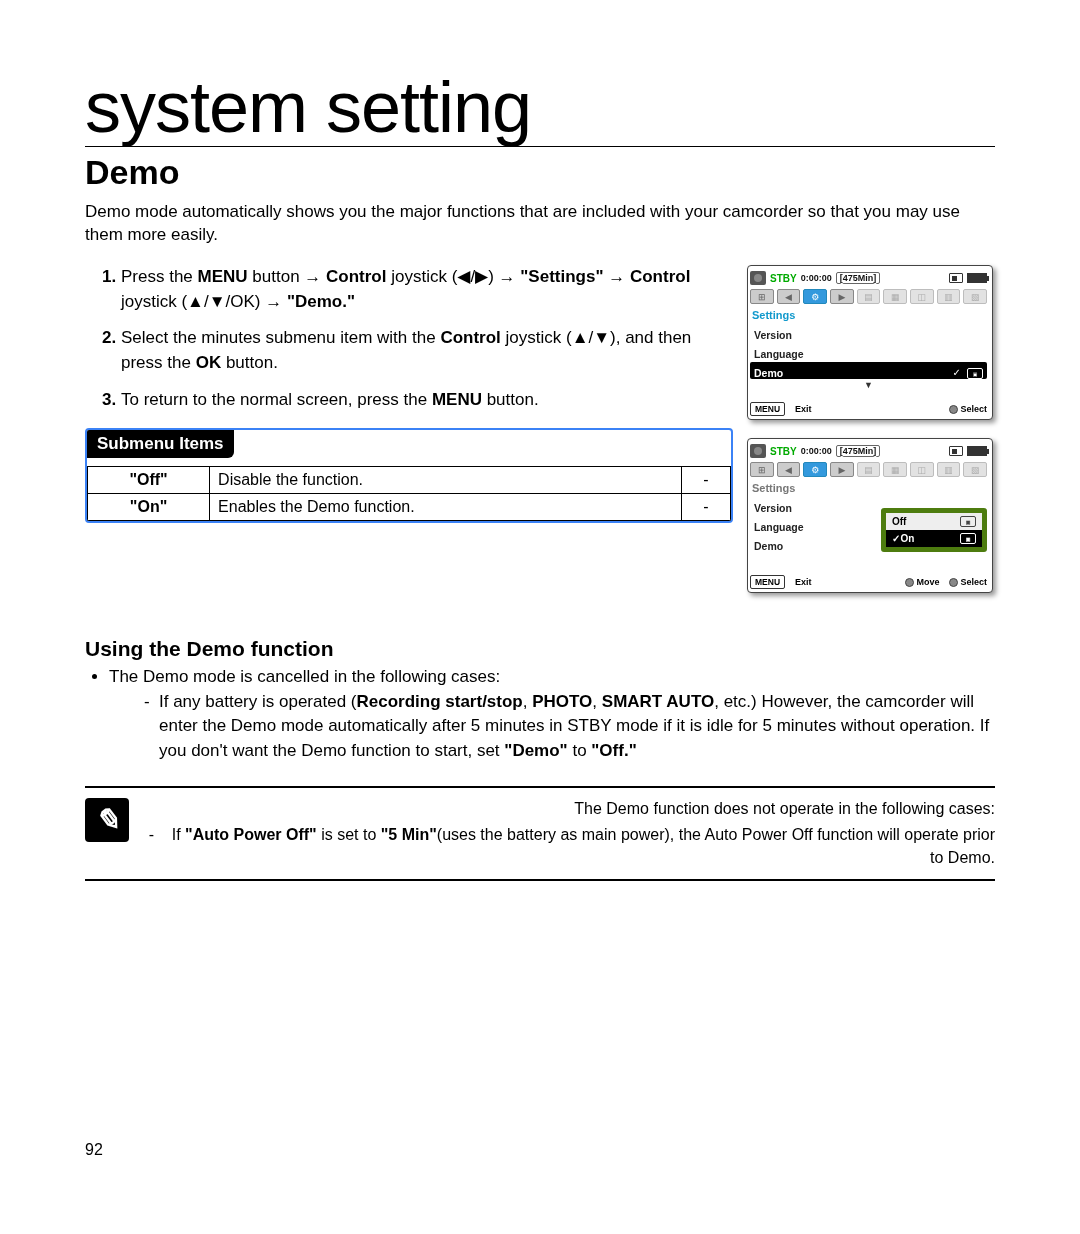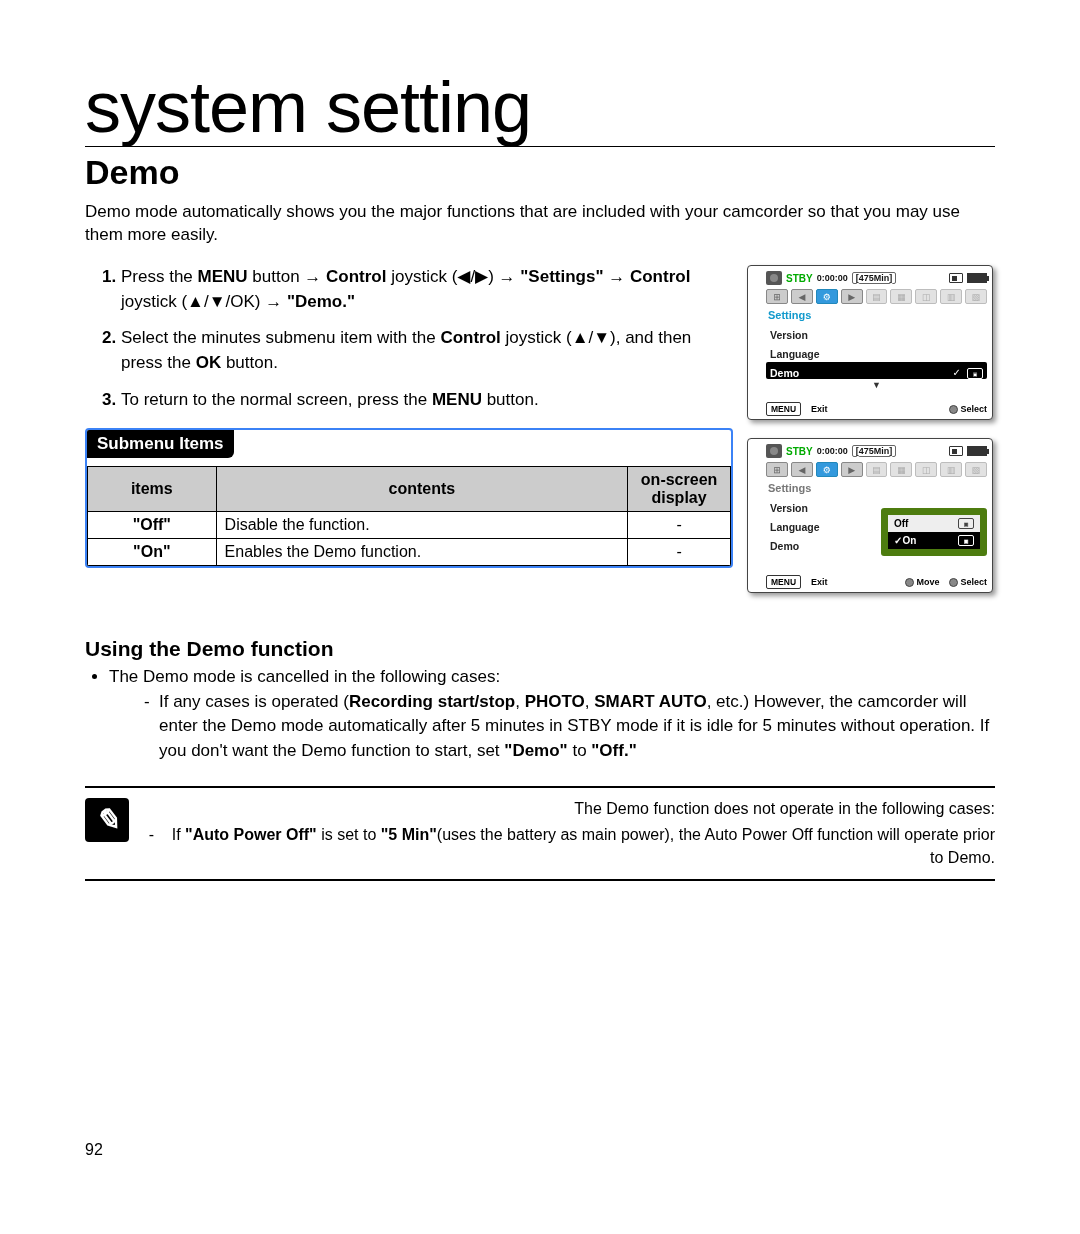--- a/index.html
+++ b/index.html
@@ -52,21 +52,21 @@
   .lcd {
     width: 246px; height: 155px;
     background: #fff;
     border: 1px solid #444;
     border-radius: 4px;
     box-shadow: 3px 3px 5px rgba(0,0,0,0.4);
     font-family: Arial, sans-serif;
     font-size: 10px;
     margin-bottom: 18px;
     display: flex; flex-direction: column;
-    padding: 4px 5px 2px 18px;
+    padding: 4px 5px 2px 2px;
   }
   .lcd .topbar { display:flex; align-items:center; gap:4px; height:16px; font-weight:bold; }
   .lcd .topbar .cam { width:16px; height:14px; background:#555; border-radius:2px; position:relative; }
   .lcd .topbar .cam::after{content:"";position:absolute;top:3px;left:4px;width:8px;height:8px;border-radius:50%;background:#888;}
   .lcd .stby { color:#0a0; text-shadow:0.5px 0.5px 0 #fff,-0.5px -0.5px 0 #fff; }
   .lcd .time { color:#111;text-shadow:0.5px 0.5px 0 #fff,-0.5px -0.5px 0 #fff; font-size:9px;}
   .lcd .remain { color:#111;text-shadow:0.5px 0.5px 0 #fff,-0.5px -0.5px 0 #fff;font-size:9px; border:1px solid #666;border-radius:2px;padding:0 3px;}
   .lcd .topbar .spacer{flex:1;}
   .lcd .card{width:14px;height:10px;border:1px solid #333;border-radius:1px;position:relative;}
   .lcd .card::after{content:"";position:absolute;left:2px;top:2px;width:5px;height:5px;background:#333;}
@@ -84,21 +84,21 @@
   .lcd .row .val{font-weight:normal;font-size:10px;}
   .lcd .arrow-down{align-self:center;color:#333;font-size:9px;line-height:9px;}
   .lcd .bottombar{display:flex;gap:10px;align-items:center;height:16px;font-size:9px;font-weight:bold;margin-top:2px;}
   .lcd .bottombar .btn-label{text-shadow:0.5px 0.5px 0 #fff,-0.5px -0.5px 0 #fff;}
   .lcd .bottombar .pill{background:#fff;border:1px solid #333;border-radius:2px;padding:0 4px;font-size:8.5px;line-height:12px;}
   .lcd .bottombar .dot{display:inline-block;width:9px;height:9px;border-radius:50%;background:#888;border:1px solid #444;vertical-align:middle;margin-right:2px;}
   .lcd .bottombar .spacer{flex:1;}
   .lcd .popup{position:relative;}
   .lcd .popup .panel{
     position:absolute; right:0; top:-46px;
-    width:106px; background:#eee; border:7px solid #4d7c0f; border-radius:3px;
+    width:106px; background:#eee; border:5px solid #4d7c0f; border-radius:3px;
     display:flex;flex-direction:column;
   }
   .lcd .popup .panel .prow{display:flex;align-items:center;justify-content:space-between;padding:3px 6px;font-size:10px;font-weight:bold;}
   .lcd .popup .panel .prow.sel{background:#000;color:#fff;}
   .lcd .settings-muted{color:#777;font-weight:bold;font-size:11px;margin:2px 0 3px 2px;}
   .lcd .chip{width:16px;height:11px;border:1px solid currentColor;border-radius:2px;display:inline-flex;align-items:center;justify-content:center;font-size:5px;margin-left:6px;}
 
   h2.sub { font-size: 21px; margin: 26px 0 4px 0; }
   ul.bul { margin:0; padding-left: 24px; font-size:17px; line-height:1.45;}
   ul.bul ul { list-style: "-  "; padding-left: 50px;}
@@ -126,25 +126,20 @@
       </li>
       <li>
         <span>To return to the normal screen, press the </span><b>MENU</b><span> button.</span>
       </li>
     </ol>
 
     <div class="subbox">
       <span class="badge">Submenu Items</span>
       <table class="sub">
         <tbody>
-            <tr>
-          <th style="width:20%">items</th>
-          <th>contents</th>
-          <th style="width:16%">on-screen display</th>
-        </tr>
         <tr>
           <td>"Off"</td>
           <td>Disable the function.</td>
           <td class="c">-</td>
         </tr>
         <tr>
           <td>"On"</td>
           <td>Enables the Demo function.</td>
           <td class="c">-</td>
         </tr>
@@ -257,21 +252,21 @@
     </div>
   </div>
 </div>
 
 <h2 class="sub">Using the Demo function</h2>
 <ul class="bul">
   <li>
     <span>The Demo mode is cancelled in the following cases:</span>
     <ul>
       <li>
-        <span>If any cases is operated (</span><b>Recording start/stop</b><span>, </span><b>PHOTO</b><span>, </span><b>SMART AUTO</b><span>, etc.) However, the camcorder will enter the Demo mode automatically after 5 minutes in STBY mode if it is idle for 5 minutes without operation. If you don't want the Demo function to start, set </span><b>"Demo"</b><span> to </span><b>"Off."</b>
+        <span>If any battery is operated (</span><b>Recording start/stop</b><span>, </span><b>PHOTO</b><span>, </span><b>SMART AUTO</b><span>, etc.) However, the camcorder will enter the Demo mode automatically after 5 minutes in STBY mode if it is idle for 5 minutes without operation. If you don't want the Demo function to start, set </span><b>"Demo"</b><span> to </span><b>"Off."</b>
       </li>
     </ul>
   </li>
 </ul>
 
 <div class="notebox">
   <div class="icon">✎</div>
   <div class="txt">
     <span>The Demo function does not operate in the following cases:</span>
     <ul>

